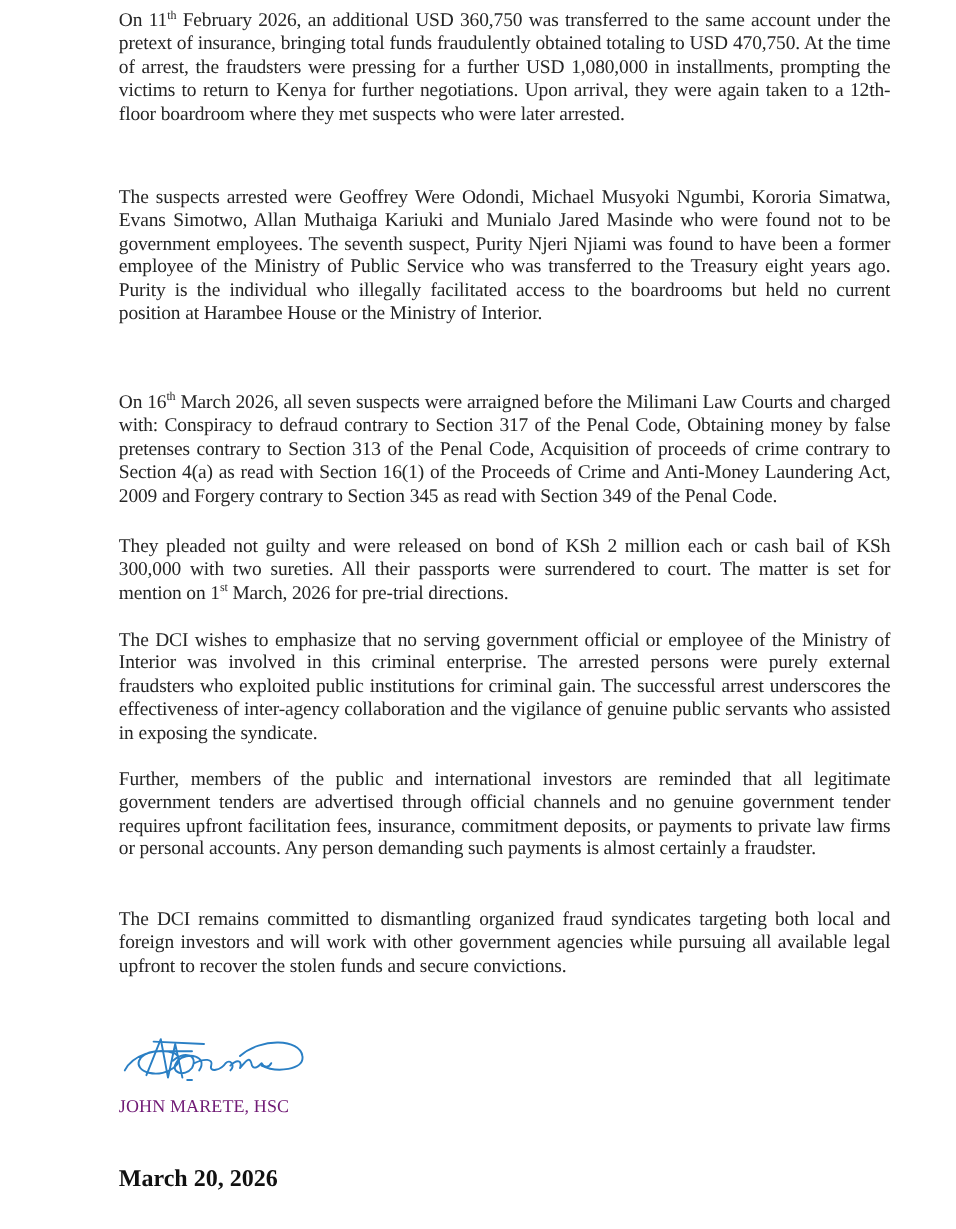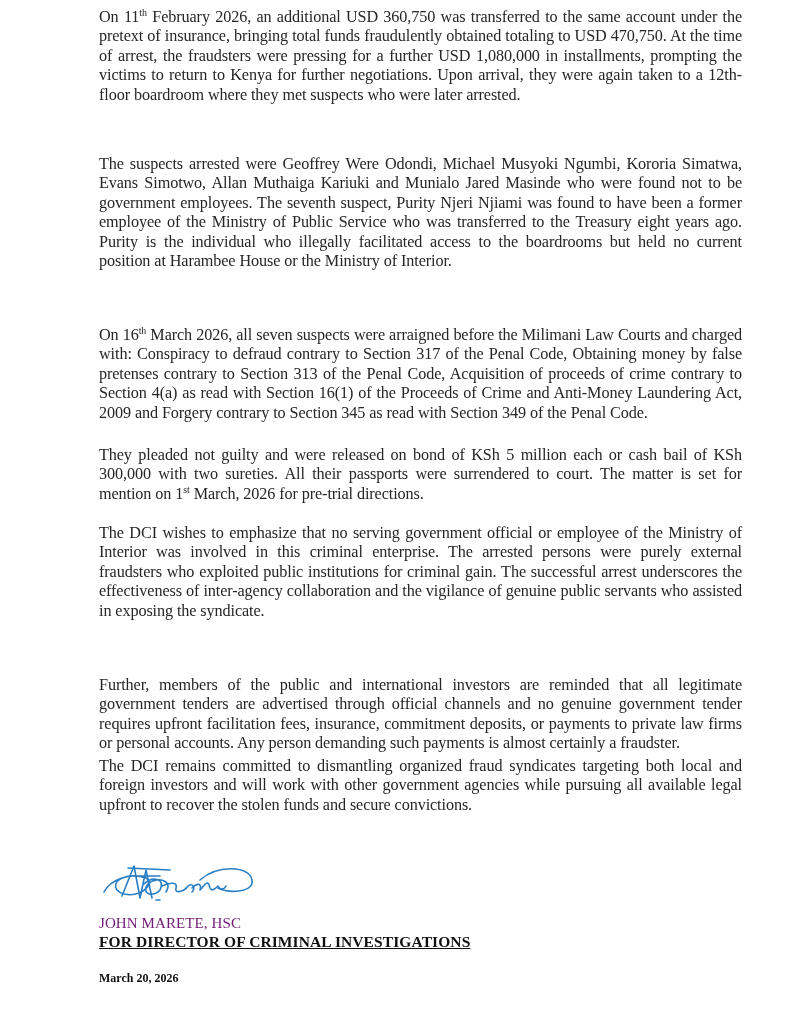--- a/index.html
+++ b/index.html
@@ -14,52 +14,52 @@
     font-size: 16.2px; line-height: 19.4px;
     text-align: justify; text-align-last: left;
     color: #262626;
     letter-spacing: -0.1px;
   }
   .p1 { top: 8px; }
   .p2 { top: 155px; }
   .p3 { top: 326px; }
   .p4 { top: 446px; }
   .p5 { top: 524px; }
-  .p6 { top: 676px; }
+  .p6 { top: 640px; }
   .p7 { top: 757px; }
   sup { font-size: 10px; line-height: 0; vertical-align: super; }
   .signature {
     position: absolute; left: 100px; top: 858px; width: 155px; height: 50px;
   }
   .signer-name {
     position: absolute; left: 99px; top: 915px;
     font-size: 15px; color: #701a75; letter-spacing: 0.1px;
   }
   .signer-title {
     position: absolute; left: 99px; top: 933px;
     font-size: 15.5px; color: #111111; font-weight: bold;
     text-decoration: underline; letter-spacing: 0.1px;
   }
   .sign-date {
     position: absolute; left: 99px; top: 971px;
-    font-size: 12px; color: #111111; font-weight: bold;
+    font-size: 20px; color: #111111; font-weight: bold;
   }
 </style>
 </head>
 <body>
 
 <div class="page">
 
   <p class="body-text p1" style="margin:0"><span>On 11</span><sup>th</sup><span> February 2026, an additional USD 360,750 was transferred to the same account under the pretext of insurance, bringing total funds fraudulently obtained totaling to USD 470,750. At the time of arrest, the fraudsters were pressing for a further USD 1,080,000 in installments, prompting the victims to return to Kenya for further negotiations. Upon arrival, they were again taken to a 12th-floor boardroom where they met suspects who were later arrested.</span></p>
 
   <p class="body-text p2" style="margin:0"><span>The suspects arrested were Geoffrey Were Odondi, Michael Musyoki Ngumbi, Kororia Simatwa, Evans Simotwo, Allan Muthaiga Kariuki and Munialo Jared Masinde who were found not to be government employees. The seventh suspect, Purity Njeri Njiami was found to have been a former employee of the Ministry of Public Service who was transferred to the Treasury eight years ago. Purity is the individual who illegally facilitated access to the boardrooms but held no current position at Harambee House or the Ministry of Interior.</span></p>
 
   <p class="body-text p3" style="margin:0"><span>On 16</span><sup>th</sup><span> March 2026, all seven suspects were arraigned before the Milimani Law Courts and charged with: Conspiracy to defraud contrary to Section 317 of the Penal Code, Obtaining money by false pretenses contrary to Section 313 of the Penal Code, Acquisition of proceeds of crime contrary to Section 4(a) as read with Section 16(1) of the Proceeds of Crime and Anti-Money Laundering Act, 2009 and Forgery contrary to Section 345 as read with Section 349 of the Penal Code.</span></p>
 
-  <p class="body-text p4" style="margin:0"><span>They pleaded not guilty and were released on bond of KSh 5 million each or cash bail of KSh 300,000 with two sureties. All their passports were surrendered to court. The matter is set for mention on 1</span><sup>st</sup><span> March, 2026 for pre-trial directions.</span></p>
+  <p class="body-text p4" style="margin:0"><span>They pleaded not guilty and were released on bond of KSh 2 million each or cash bail of KSh 300,000 with two sureties. All their passports were surrendered to court. The matter is set for mention on 1</span><sup>st</sup><span> March, 2026 for pre-trial directions.</span></p>
 
   <p class="body-text p5" style="margin:0"><span>The DCI wishes to emphasize that no serving government official or employee of the Ministry of Interior was involved in this criminal enterprise. The arrested persons were purely external fraudsters who exploited public institutions for criminal gain. The successful arrest underscores the effectiveness of inter-agency collaboration and the vigilance of genuine public servants who assisted in exposing the syndicate.</span></p>
 
   <p class="body-text p6" style="margin:0"><span>Further, members of the public and international investors are reminded that all legitimate government tenders are advertised through official channels and no genuine government tender requires upfront facilitation fees, insurance, commitment deposits, or payments to private law firms or personal accounts.  Any person demanding such payments is almost certainly a fraudster.</span></p>
 
   <p class="body-text p7" style="margin:0"><span>The DCI remains committed to dismantling organized fraud syndicates targeting both local and foreign investors and will work with other government agencies while pursuing all available legal upfront to recover the stolen funds and secure convictions.</span></p>
 
   <div class="signature">
     <svg width="155" height="50" viewBox="0 0 155 50" xmlns="http://www.w3.org/2000/svg" fill="none" stroke="#2a7fc4" stroke-width="1.6" stroke-linecap="round" stroke-linejoin="round">
       <path d="M4 34 C 10 22, 30 14, 46 20 C 56 26, 40 40, 24 36 C 10 32, 14 20, 30 18 L 60 18"></path>
@@ -67,16 +67,15 @@
       <path d="M28 10 L 70 12"></path>
       <path d="M44 26 C 52 18, 66 20, 60 32 C 54 40, 40 36, 48 26 C 56 18, 74 22, 66 34"></path>
       <path d="M62 28 C 70 24, 78 24, 76 30 C 74 36, 84 34, 88 28 C 92 24, 96 30, 92 34"></path>
       <path d="M92 30 C 98 24, 102 26, 100 32 C 104 28, 108 20, 110 30 C 112 34, 116 30, 118 28 C 120 32, 124 32, 126 28"></path>
       <path d="M100 22 C 118 6, 150 8, 152 22 C 154 34, 130 36, 118 30"></path>
       <path d="M56 42 L 60 42"></path>
     </svg>
   </div>
 
   <div class="signer-name">JOHN MARETE, HSC</div>
-  <div class="signer-title">FOR DIRECTOR OF CRIMINAL INVESTIGATIONS</div>
   <div class="sign-date">March 20, 2026</div>
 
 </div>
 
 </body></html>

